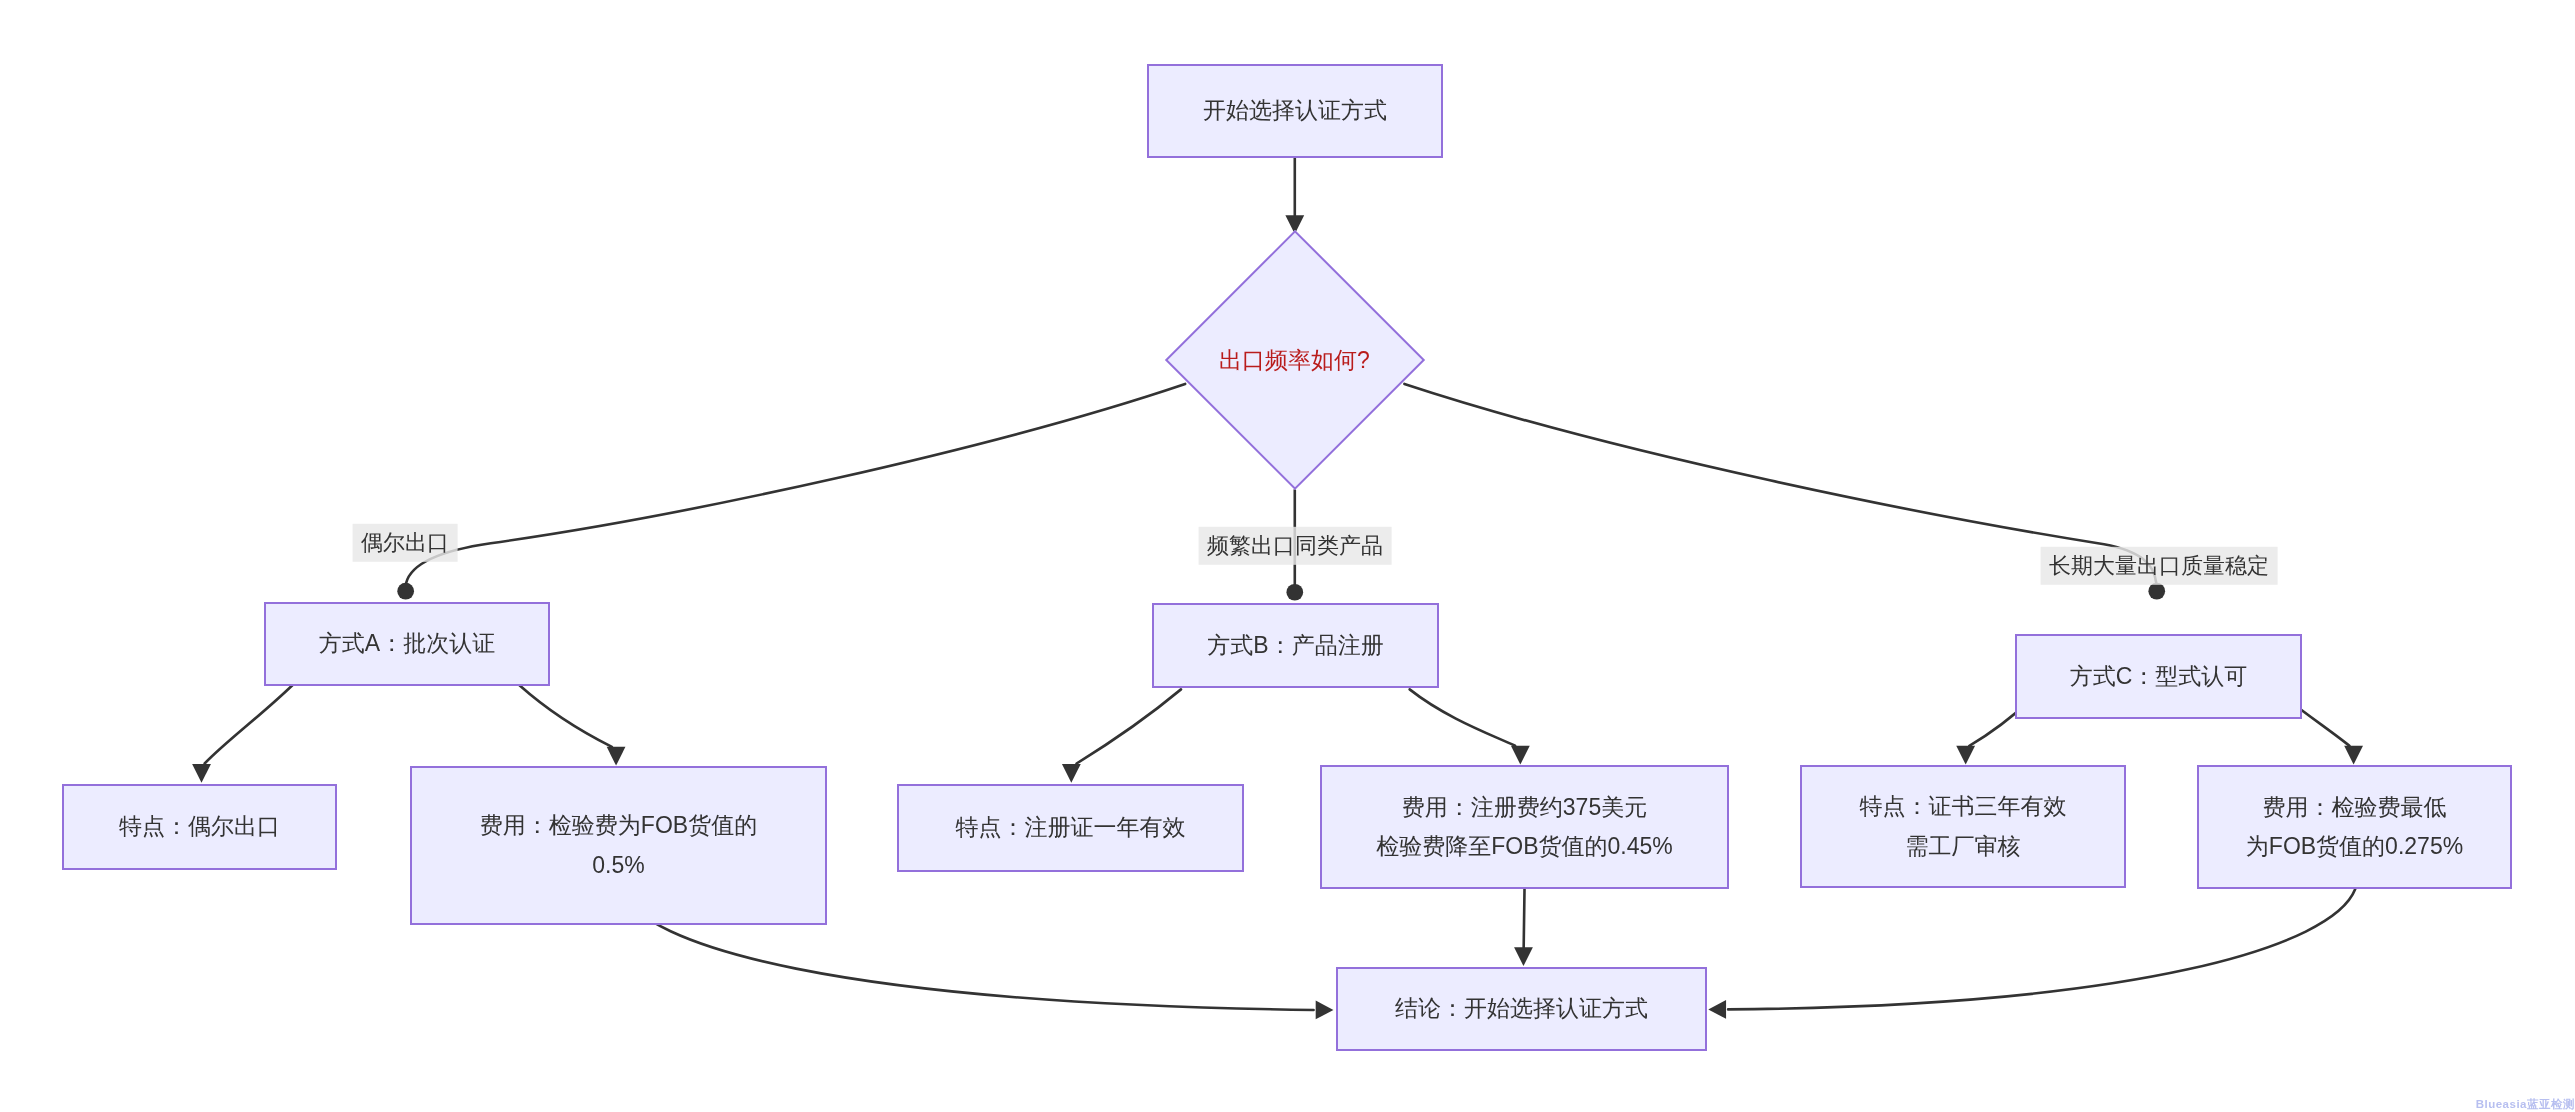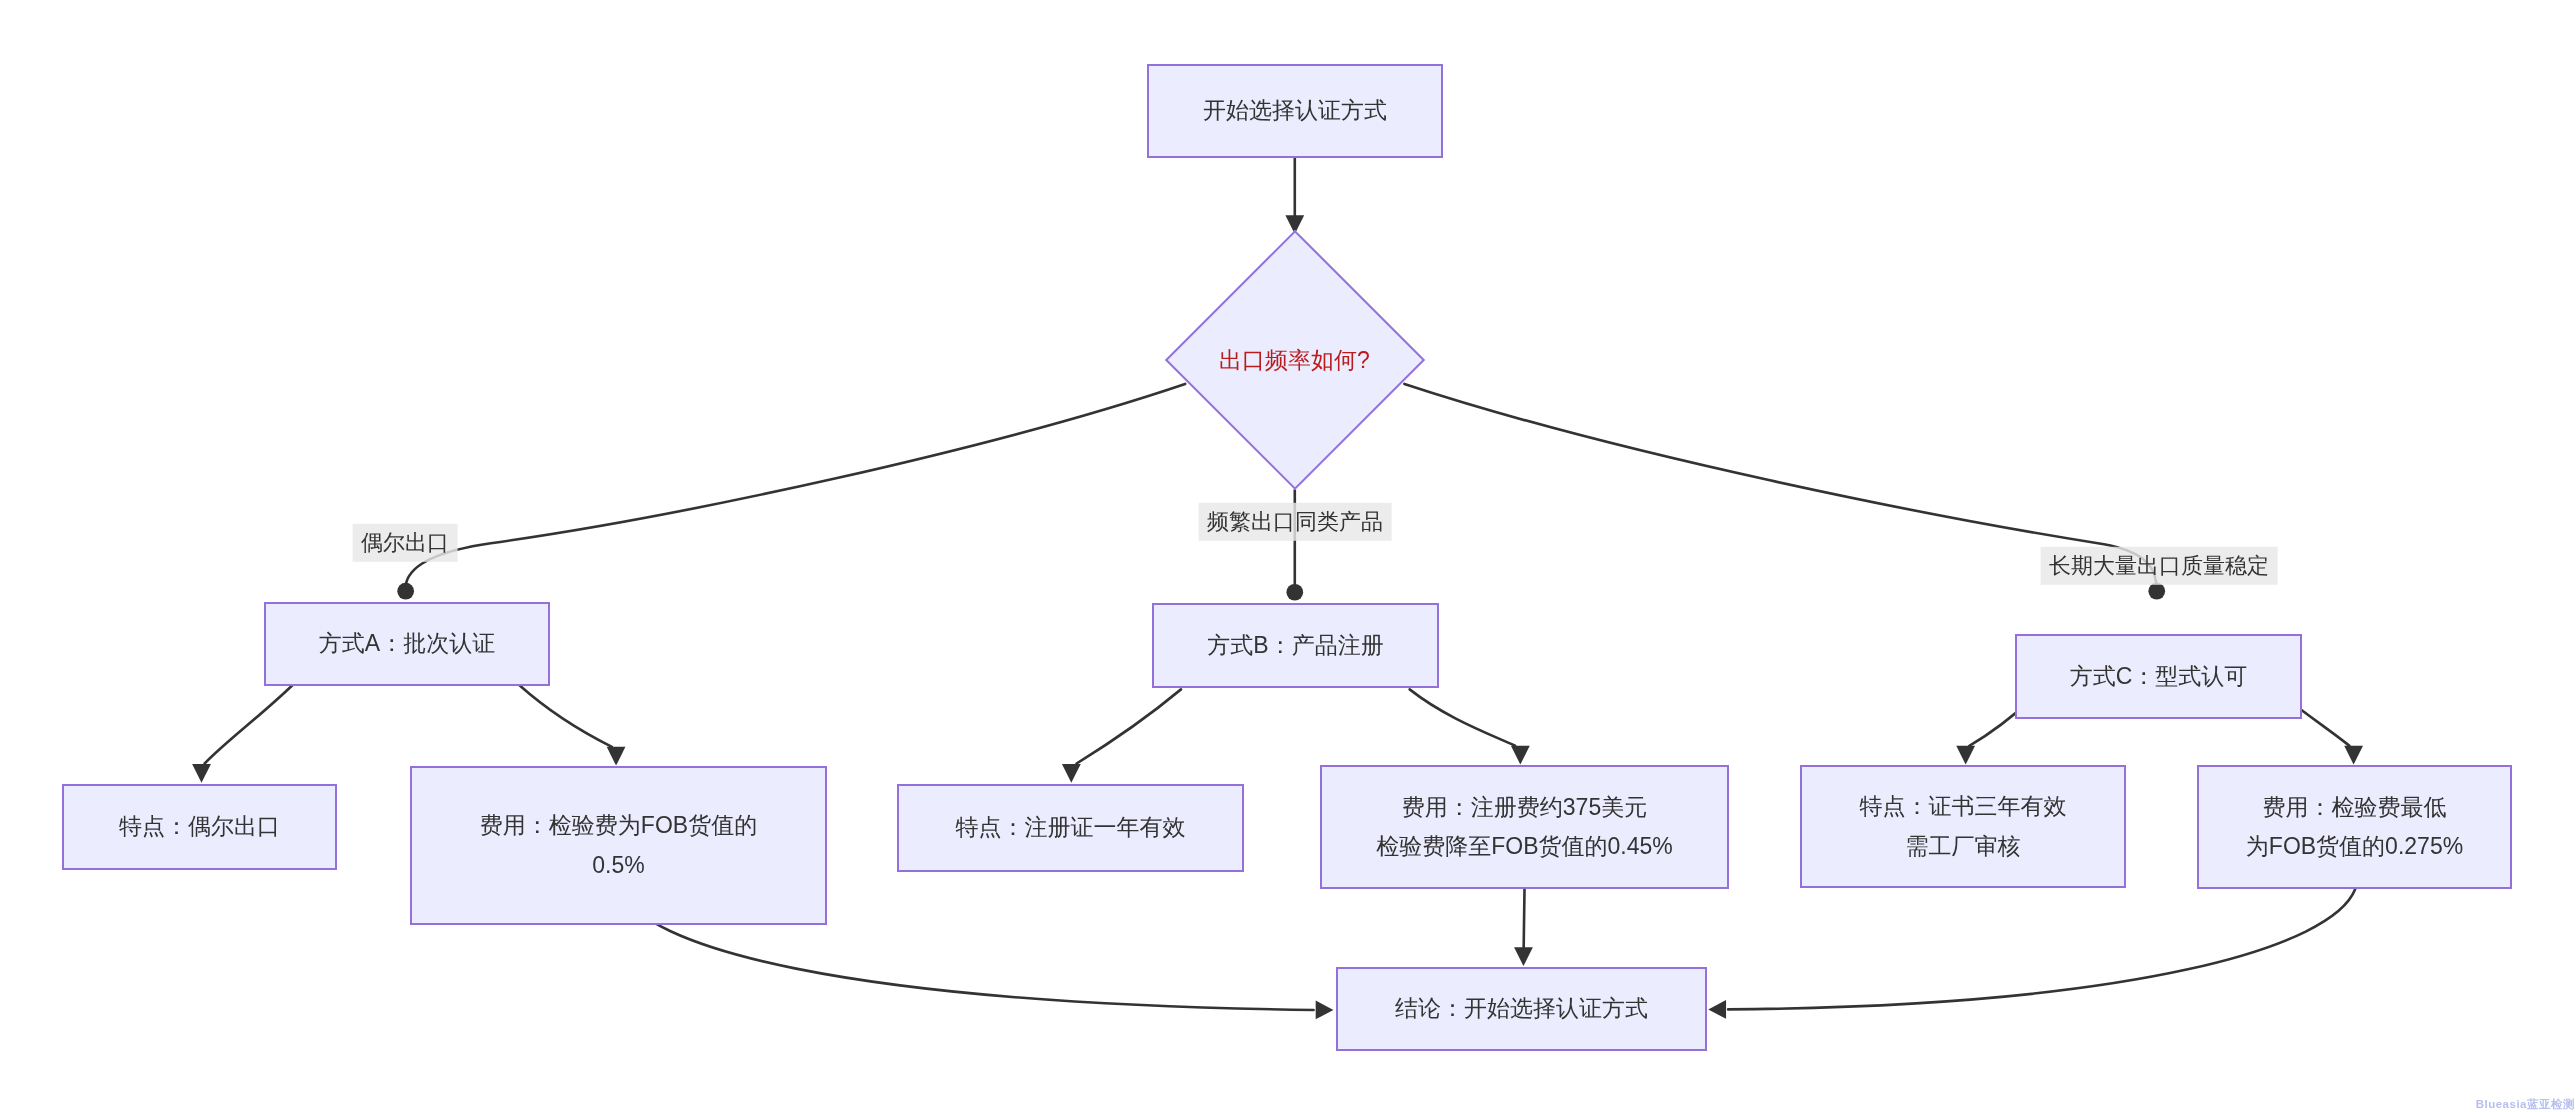--- a/index.html
+++ b/index.html
@@ -52,21 +52,21 @@
   }
   .edge-label {
     position: absolute; z-index: 3;
     transform: translate(-50%, -50%);
     background: rgba(232,232,232,0.82);
     padding: 4.2px 8.4px;
     font-size: 22px; color: #333333;
     white-space: nowrap;
   }
   .l-a { left: 405px;  top: 543px; }
-  .l-b { left: 1295px; top: 522px; }
+  .l-b { left: 1295px; top: 546px; }
   .l-c { left: 2159px; top: 546px; margin-top: 20px; }
 
   .watermark {
     position: absolute; z-index: 4;
     right: 1px; bottom: 1px;
     font-size: 11.5px; font-weight: 600;
     color: #b7bff0; letter-spacing: 0.5px;
     white-space: nowrap;
   }
 </style>

